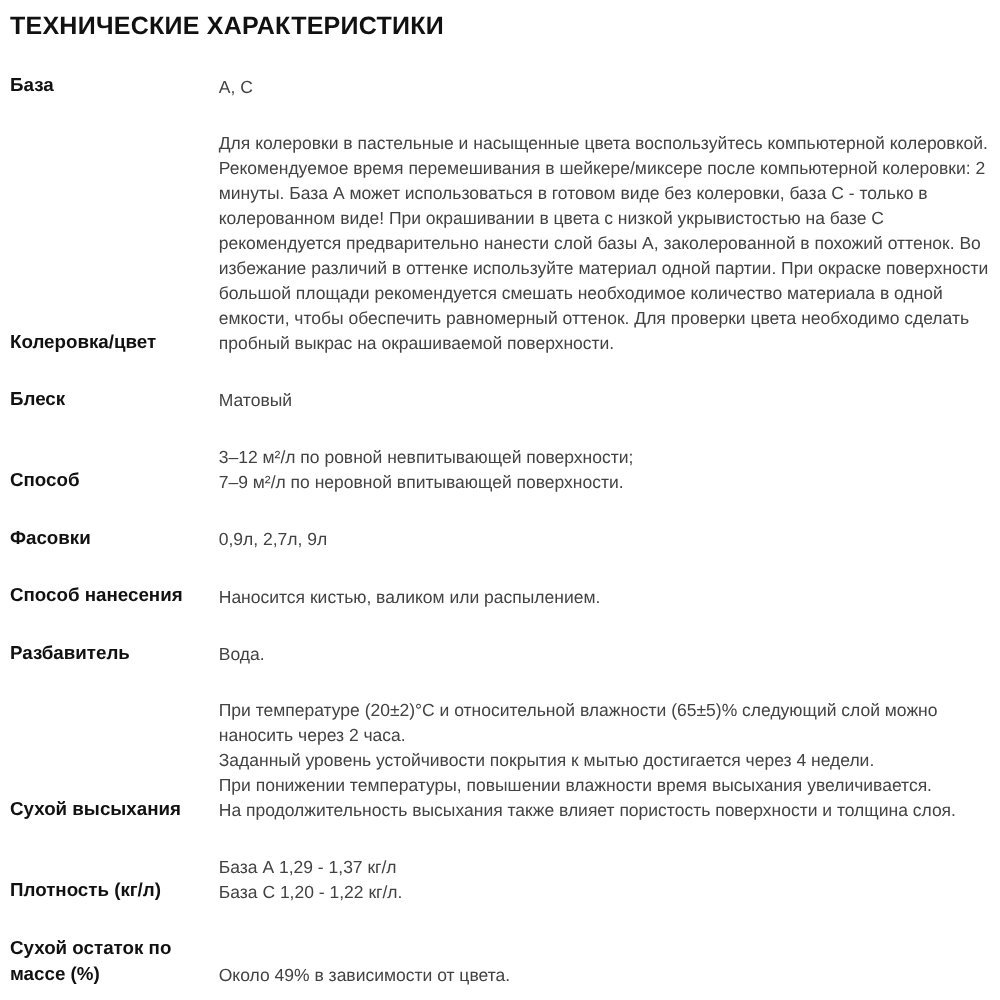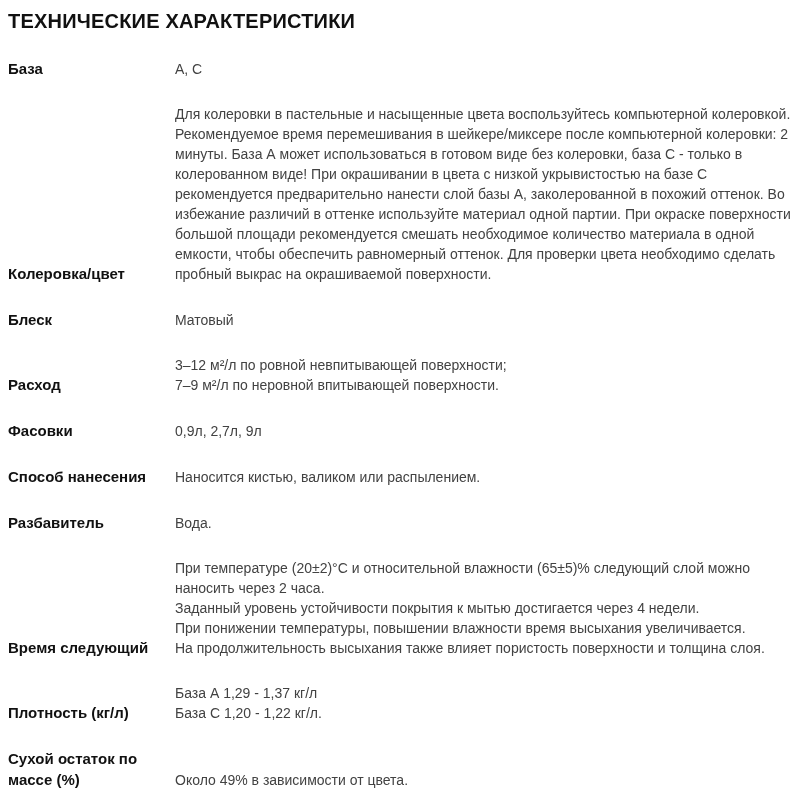--- a/index.html
+++ b/index.html
@@ -82,21 +82,21 @@
     </div>
 
     <div class="spec-row">
       <div class="spec-label">Блеск</div>
       <div class="spec-value">
         <p class="para">Матовый</p>
       </div>
     </div>
 
     <div class="spec-row">
-      <div class="spec-label">Расход</div>
+      <div class="spec-label">Способ</div>
       <div class="spec-value">
         <p class="para">3–12 м²/л по ровной невпитывающей поверхности;</p>
         <p class="para">7–9 м²/л по неровной впитывающей поверхности.</p>
       </div>
     </div>
 
     <div class="spec-row">
       <div class="spec-label">Фасовки</div>
       <div class="spec-value">
         <p class="para">0,9л, 2,7л, 9л</p>
@@ -111,21 +111,21 @@
     </div>
 
     <div class="spec-row">
       <div class="spec-label">Разбавитель</div>
       <div class="spec-value">
         <p class="para">Вода.</p>
       </div>
     </div>
 
     <div class="spec-row">
-      <div class="spec-label">Время следующий</div>
+      <div class="spec-label">Сухой высыхания</div>
       <div class="spec-value">
         <p class="para">При температуре (20±2)°С и относительной влажности (65±5)% следующий слой можно наносить через 2 часа.</p>
         <p class="para">Заданный уровень устойчивости покрытия к мытью достигается через 4 недели.</p>
         <p class="para">При понижении температуры, повышении влажности время высыхания увеличивается.</p>
         <p class="para">На продолжительность высыхания также влияет пористость поверхности и толщина слоя.</p>
       </div>
     </div>
 
     <div class="spec-row">
       <div class="spec-label">Плотность (кг/л)</div>

